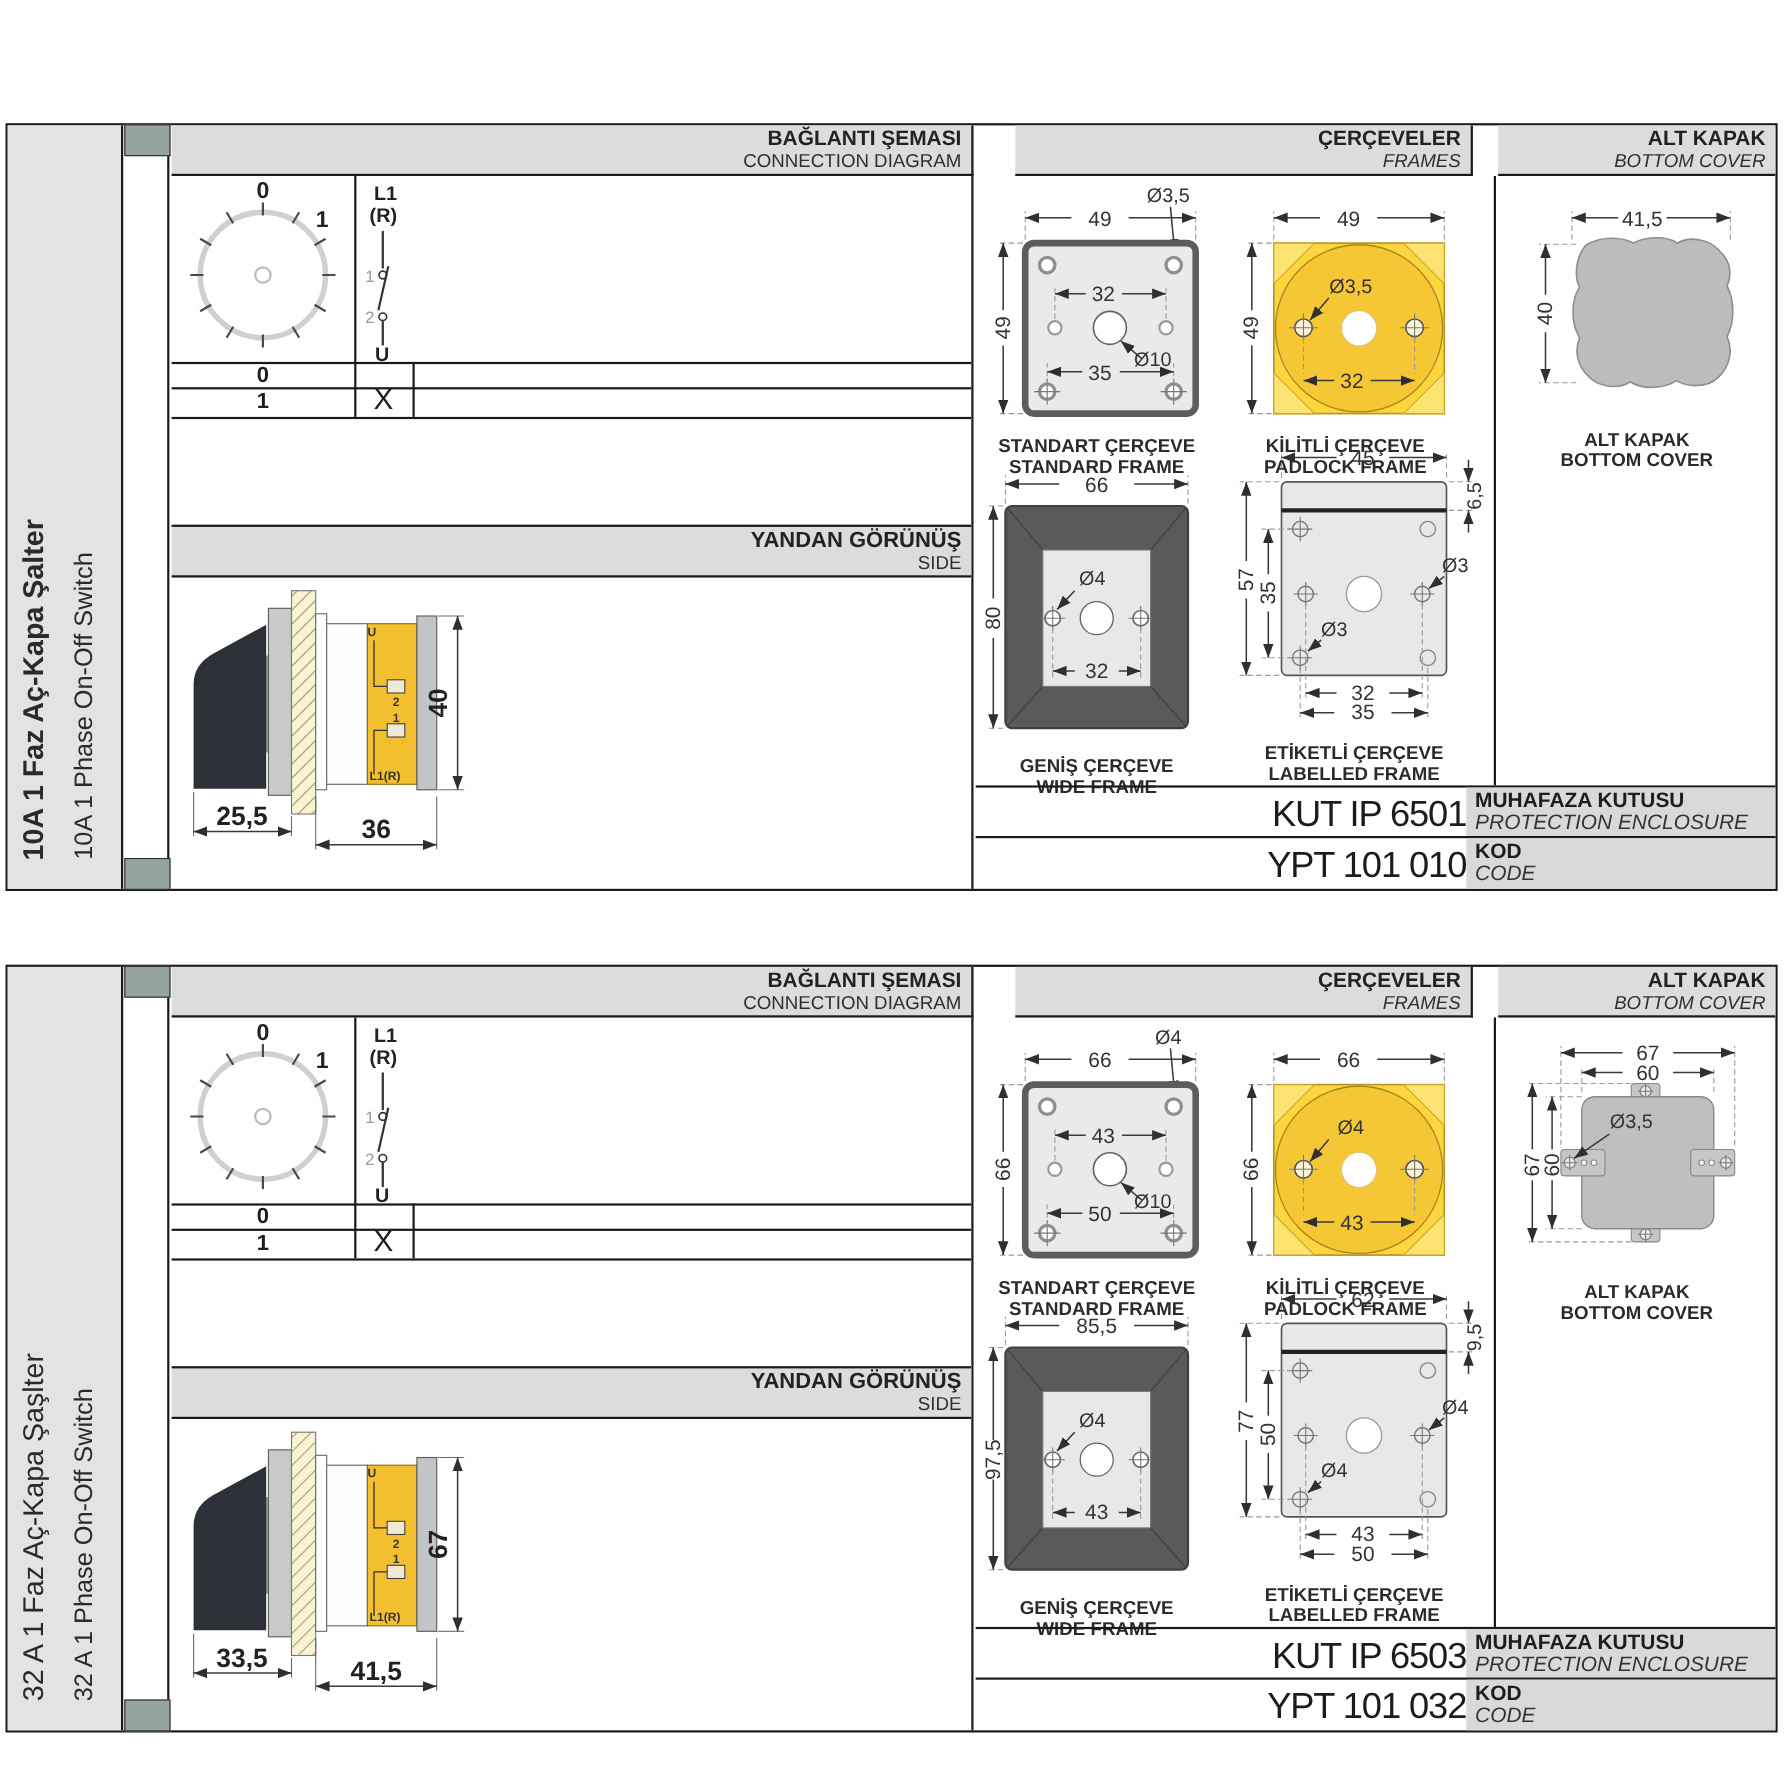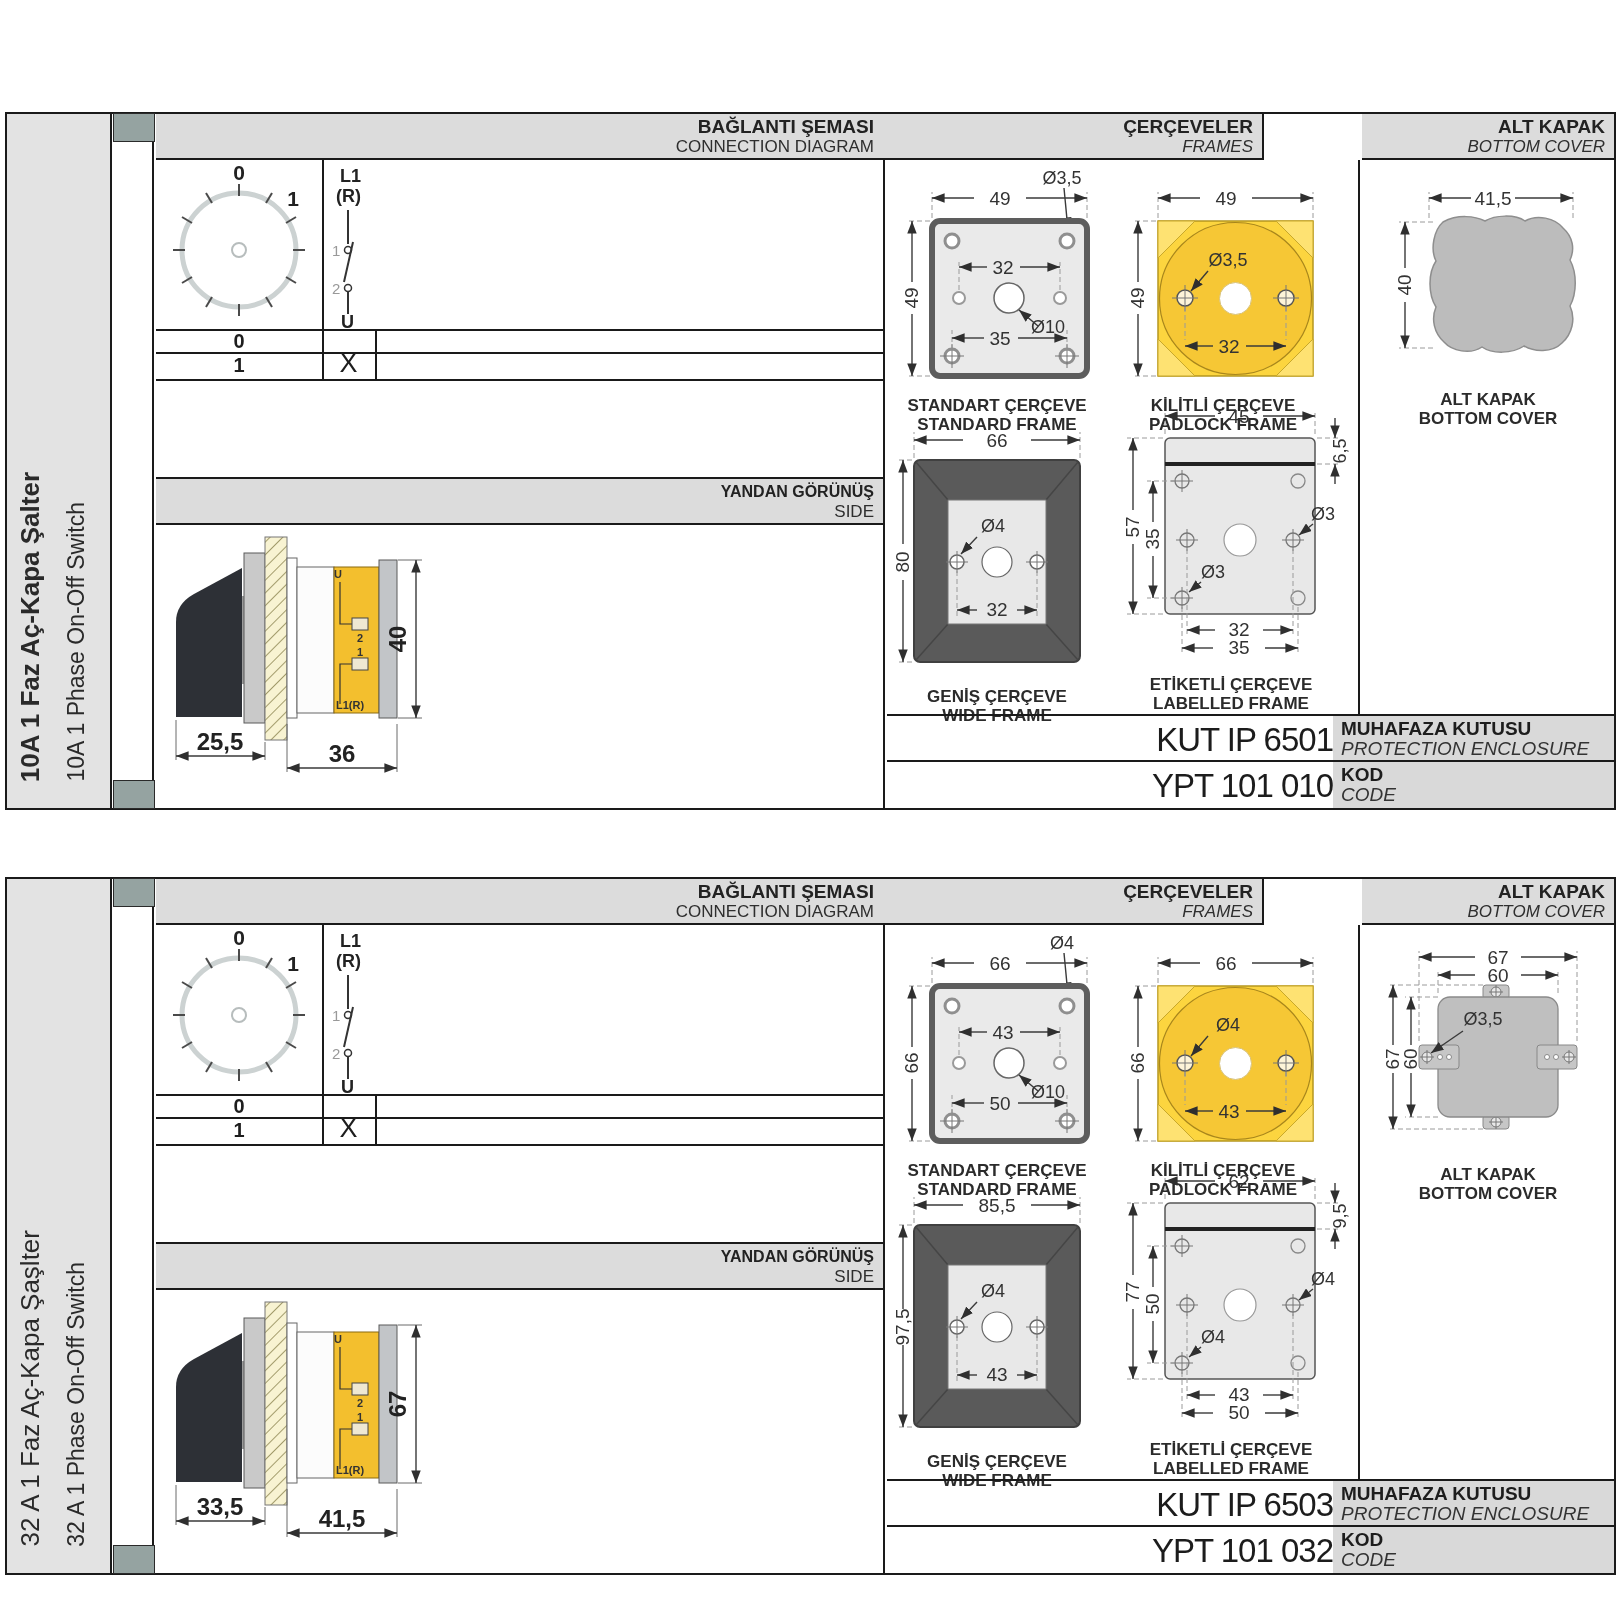--- a/index.html
+++ b/index.html
@@ -14,30 +14,30 @@
   .sidebar-sub{left:56px;font-size:23px;}
   .tabcol{position:absolute;left:107px;top:0;width:40px;height:100%;background:#fff;border-right:2px solid #1a1a1a;box-sizing:border-box;}
   .tabsq{position:absolute;left:-1px;width:40px;height:27px;background:#95a3a1;border:1px solid #2a2a2a;}
   .tabsq.top{top:-1px}.tabsq.bot{bottom:-1px}
   
   .hc{position:absolute;top:0;height:46px;background:#dcdcdc;border-bottom:2px solid #1a1a1a;box-sizing:border-box;text-align:right;padding:2px 9px 0 0;}
   .hc .tr{font-weight:bold;font-size:19px;line-height:21px;color:#222;margin-left:12px;}
   .hc .en{font-size:17px;line-height:19px;color:#2e2e2e;}
   .hc .en.it{font-style:italic;}
   .hdr-diagram{left:149px;width:729px;border-right:2px solid #1a1a1a;}
-  .hdr-frames{left:876px;width:381px;border-right:2px solid #1a1a1a;}
+  .hdr-frames{left:916px;width:416px;border-right:2px solid #1a1a1a;}
   .hdr-cover{left:1355px;width:252px;}
   
   .diagram-col{position:absolute;left:149px;top:46px;width:729px;height:648px;border-right:2px solid #1a1a1a;box-sizing:border-box;}
   .vline{position:absolute;background:#1a1a1a;}
   .hline{position:absolute;background:#1a1a1a;}
   .cell-num{position:absolute;text-align:center;font-weight:bold;font-size:20px;}
   .xmark{font-weight:400;font-size:27px;}
   .yanband{position:absolute;left:0;top:317px;width:100%;height:48px;background:#dcdcdc;border-top:2px solid #1a1a1a;border-bottom:2px solid #1a1a1a;box-sizing:border-box;text-align:right;padding:2px 9px 0 0;}
-  .yanband .tr{font-weight:bold;font-size:16px;line-height:21px;color:#222;}
+  .yanband .tr{font-weight:bold;font-size:20px;line-height:21px;color:#222;}
   .yanband .en{font-size:17px;line-height:19px;color:#2e2e2e;}
   
   .frames-col{position:absolute;left:880px;top:46px;width:473px;height:554px;border-right:2px solid #1a1a1a;box-sizing:border-box;}
   .cover-col{position:absolute;left:1355px;top:46px;width:252px;height:554px;}
   .fgroup{position:absolute;}
   .fgroup svg{display:block;}
   .cap{text-align:center;font-weight:bold;font-size:17px;line-height:19px;color:#2b2b2b;margin-top:15px;}
   
   .code-rows{position:absolute;left:880px;top:600px;width:727px;height:94px;}
   .crow{position:absolute;left:0;width:100%;height:46px;border-top:2px solid #1a1a1a;box-sizing:border-box;}

